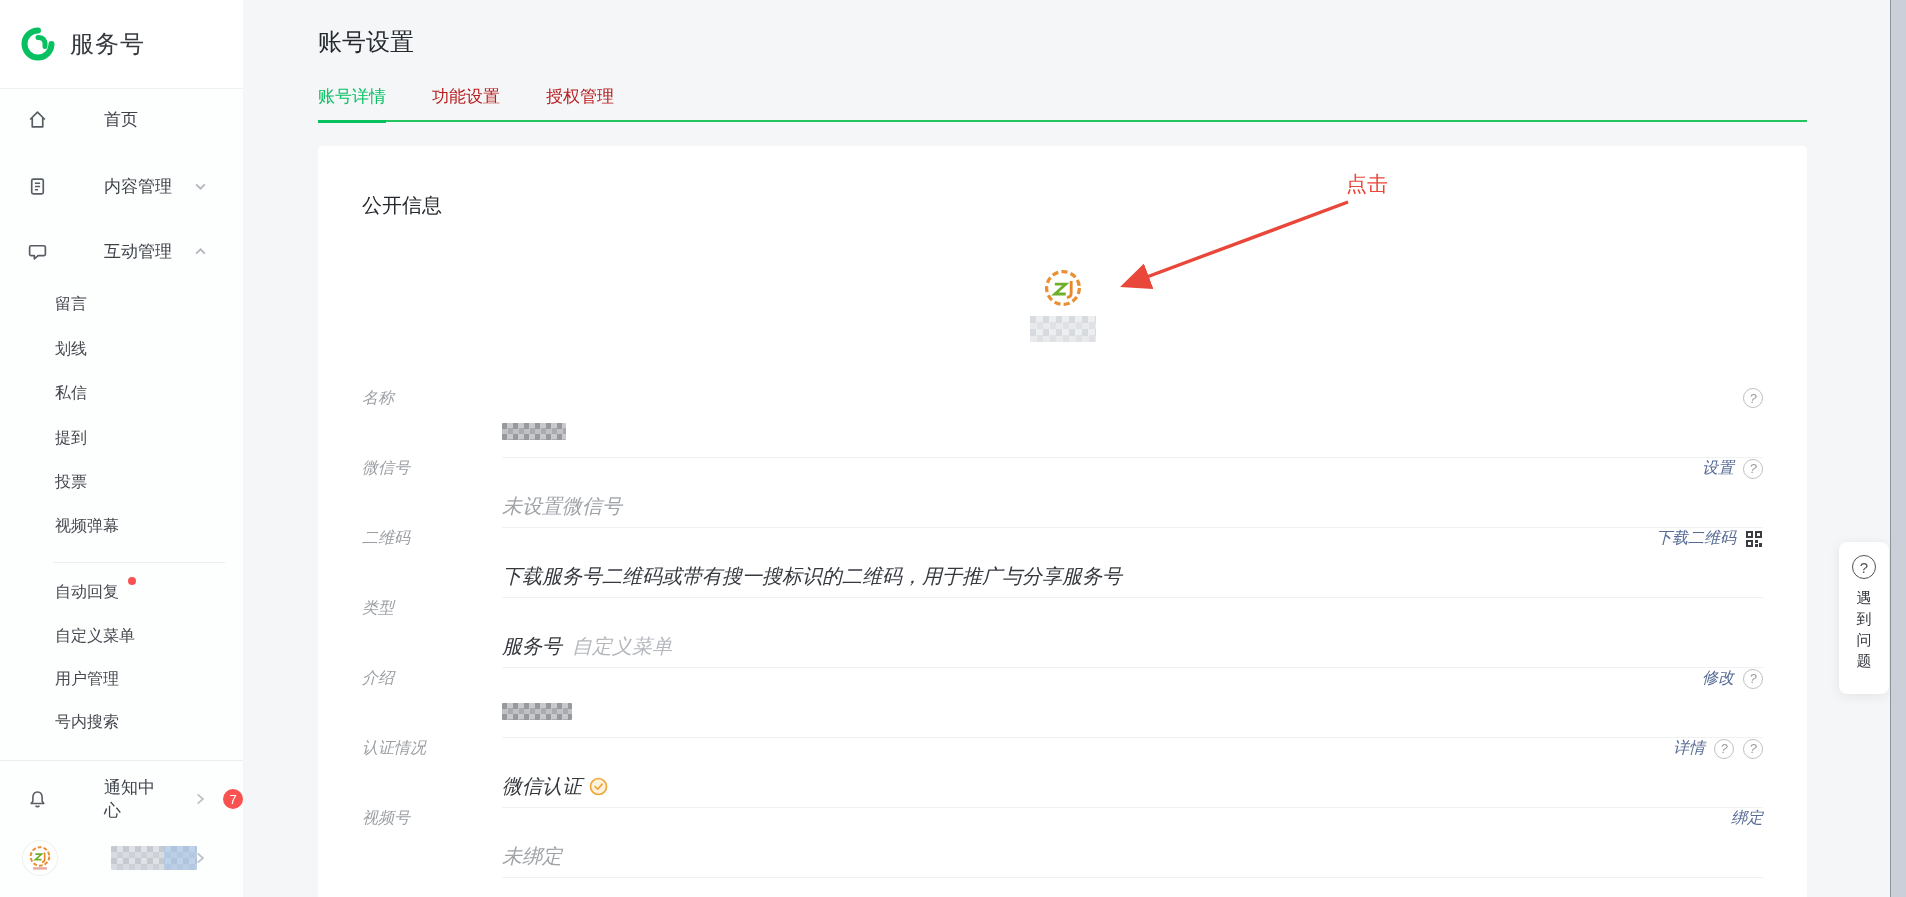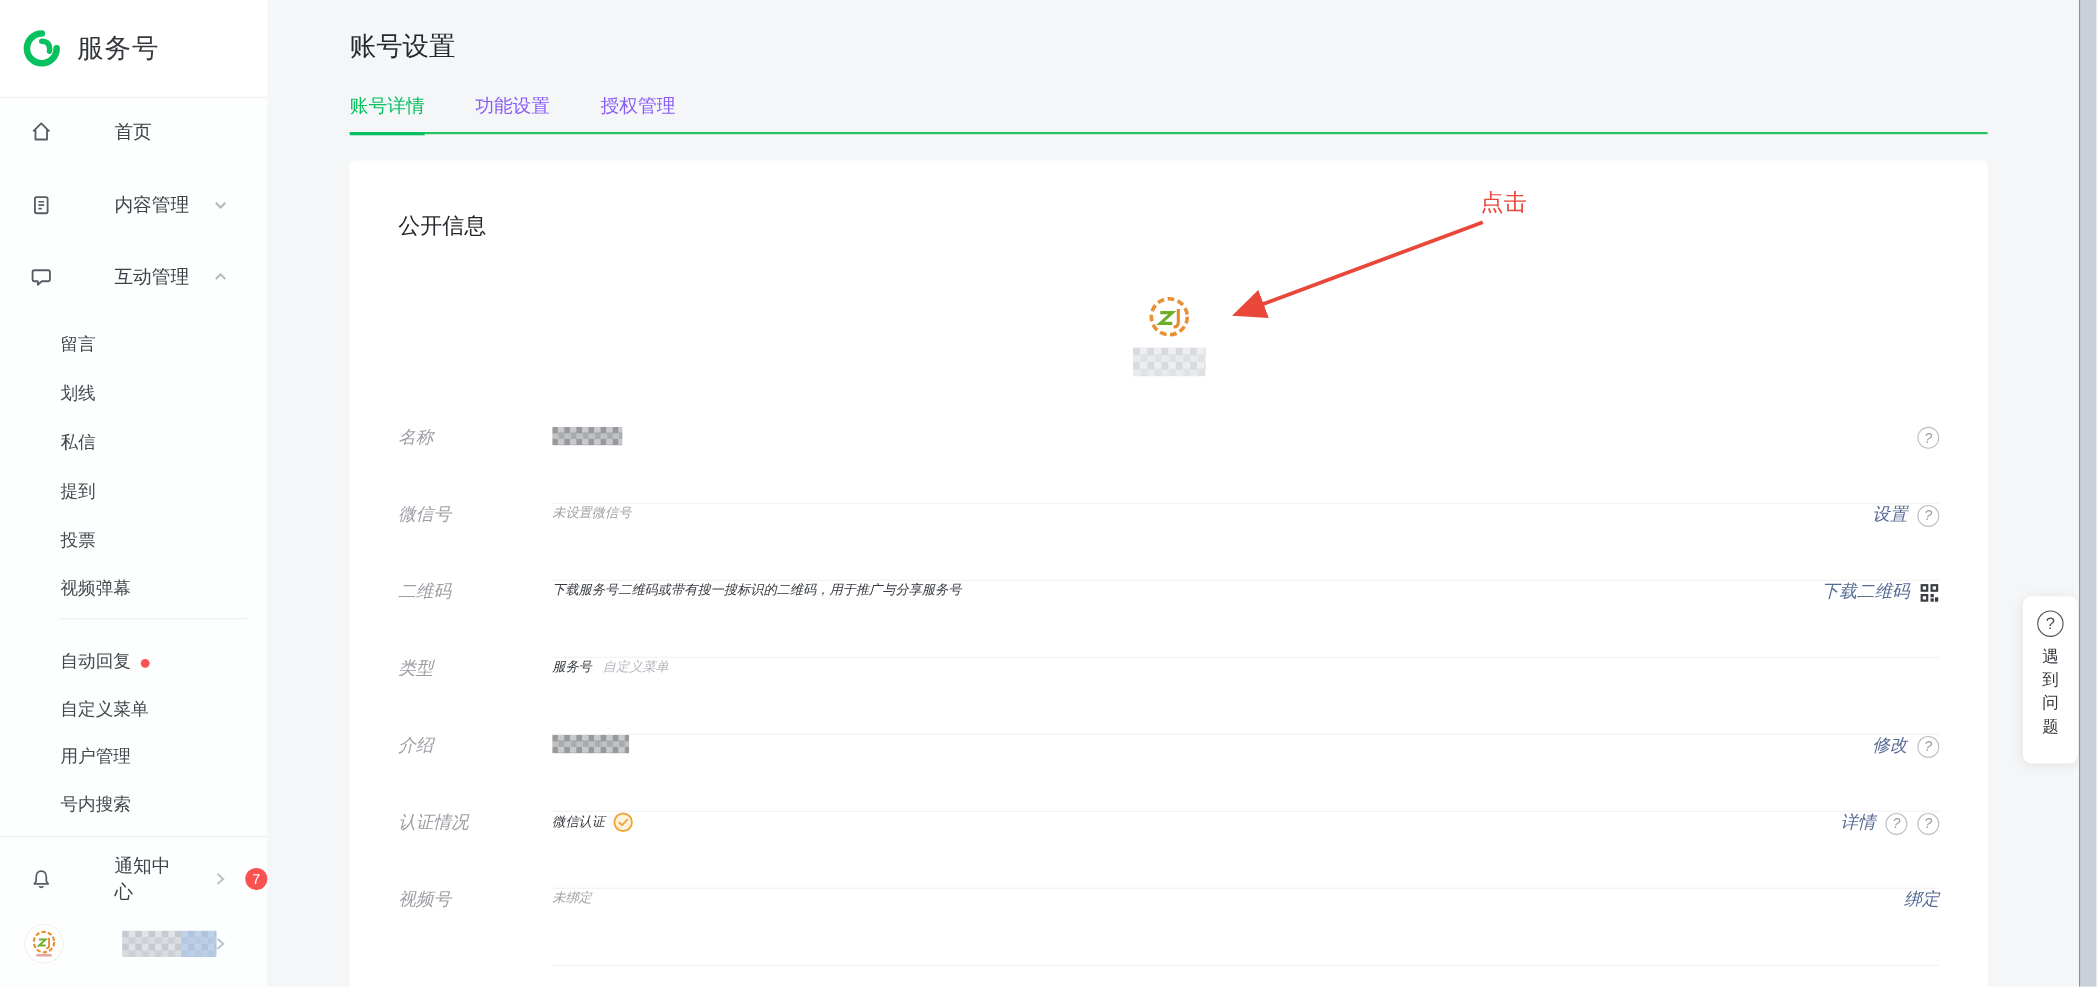--- a/index.html
+++ b/index.html
@@ -11,55 +11,55 @@
   }
   
   .sidebar { position:absolute; left:0; top:0; width:243px; height:897px; background:#fdfefe; }
   .logo-band { position:absolute; left:0; top:0; width:243px; height:89px; background:#ffffff;
                border-bottom:1px solid #f0f1f2; display:flex; align-items:center; padding-left:19px; }
   .logo-band .brand-title { font-size:24px; color:#35393e; font-weight:500; margin-left:13px; letter-spacing:1px; }
   .side-item { position:absolute; left:0; width:243px; height:32px; display:flex; align-items:center;
                padding-left:27px; font-size:17px; color:#3e434a; cursor:pointer;gap:44px; }
   .side-item .ic { width:21px; height:21px; margin-right:12px; flex:none; display:flex; }
   .side-item .chev { position:absolute; right:36px; display:flex; }
-  .sub-item { position:absolute; left:0; width:243px; height:30px; display:flex; align-items:flex-end;
+  .sub-item { position:absolute; left:0; width:243px; height:30px; display:flex; align-items:flex-start;
               padding-left:55px; font-size:16px; color:#45494f; cursor:pointer; }
   .side-divider { position:absolute; height:1px; background:#ebedee; }
   .red-dot { width:8px; height:8px; border-radius:50%; background:#fa5151; margin-left:9px; transform:translateY(-5px); }
   .notif-badge { min-width:20px; height:20px; border-radius:10px; background:#fa5151; color:#fff;
                  font-size:13px; display:flex; align-items:center; justify-content:center; margin-left:9px; padding:0 5px; }
   .acct-name-mosaic { width:86px; height:24px; margin-left:10px; border-radius:1px;
      background-image:
        linear-gradient(90deg, rgba(160,195,235,0) 62%, rgba(150,190,235,.45) 62%),
        conic-gradient(#dfe2e6 25%, #cdd1d7 25% 50%, #d8dbe0 50% 75%, #c5cad1 75%);
      background-size:100% 100%, 12px 12px; }
   .mini-avatar { width:34px; height:34px; border-radius:50%; background:#fff; box-shadow:0 0 0 1px #f0f0f0; overflow:hidden; flex:none; }
   
   .page-title { position:absolute; left:318px; top:26px; font-size:24px; font-weight:500; color:#24292e; }
   .tabs-row { position:absolute; left:318px; top:85px; width:1489px; height:37px;
               border-bottom:2px solid #22c55e; display:flex; }
-  .tab { font-size:17px; color:#8b5cf6; margin-right:46px; position:relative; height:37px; cursor:pointer; }
+  .tab { font-size:17px; color:#b91c1c; margin-right:46px; position:relative; height:37px; cursor:pointer; }
   .tab.active { color:#07c160; }
   .tab.active::after { content:""; position:absolute; left:0; right:0; bottom:-1px; height:3px; background:#07c160; }
   
   .card { position:absolute; left:318px; top:146px; width:1489px; height:780px; background:#ffffff; border-radius:4px; }
   .section-title { position:absolute; left:44px; top:46px; font-size:20px; color:#24282d; font-weight:500; }
   .avatar-block { position:absolute; left:0; right:0; top:118px; display:flex; flex-direction:column; align-items:center; }
   .avatar-logo { width:48px; height:48px; cursor:pointer; }
   .avatar-name-mosaic { width:66px; height:26px; margin-top:4px;
      background-image:conic-gradient(#eceef0 25%, #dfe1e4 25% 50%, #e8eaec 50% 75%, #d7dade 75%);
      background-size:13px 13px; }
   .annotation-label { position:absolute; left:1028px; top:24px; font-size:21px; color:#e8473a; font-weight:500; cursor:default; }
   .annotation-arrow { position:absolute; left:780px; top:38px; pointer-events:none; }
   
   .rows { position:absolute; left:0; right:0; top:242px; }
   .row { position:relative; height:70px; display:flex; align-items:flex-start; padding-left:44px; padding-right:44px;font-style:italic; }
   .row::after { content:""; position:absolute; left:184px; right:44px; bottom:0; height:1px; background:#f0f1f2; }
   .row-label { width:140px; flex:none; font-size:16px; color:#9b9ea3; }
-  .row-value { font-size:12px; color:#35393e; display:flex; align-items:center; }
+  .row-value { font-size:20px; color:#35393e; display:flex; align-items:center;margin-top:35px; }
   .row-value.muted { color:#9fa2a7; }
   .row-note { color:#b4b7bc; margin-left:10px; }
   .row-actions { margin-left:auto; display:flex; align-items:center; gap:9px; }
   .link { font-size:16px; color:#576b95; cursor:pointer; }
   .help-circle { width:20px; height:20px; border-radius:50%; border:1px solid #bdc0c4; color:#9a9da1;
                  font-size:13px; display:flex; align-items:center; justify-content:center; cursor:pointer; background:#fff; }
   .value-mosaic { height:17px; border-radius:1px;
      background-image:conic-gradient(#c7c9cc 25%, #a9abaf 25% 50%, #bfc1c5 50% 75%, #97999d 75%);
      background-size:11px 11px; }
   .verified-badge { margin-left:7px; display:flex; }

